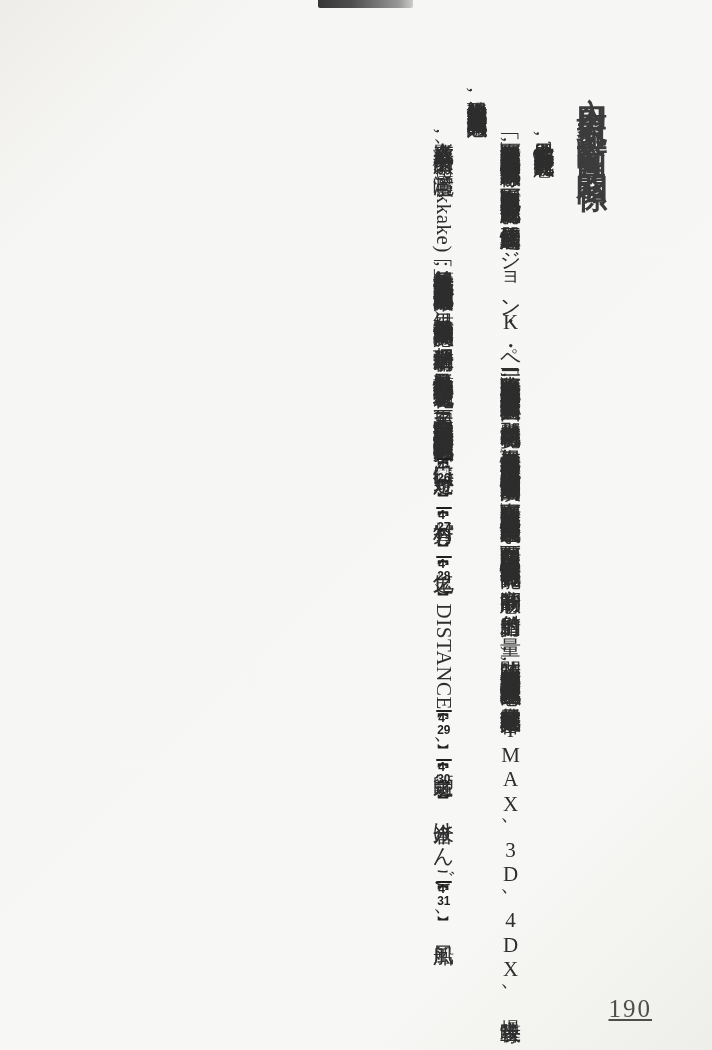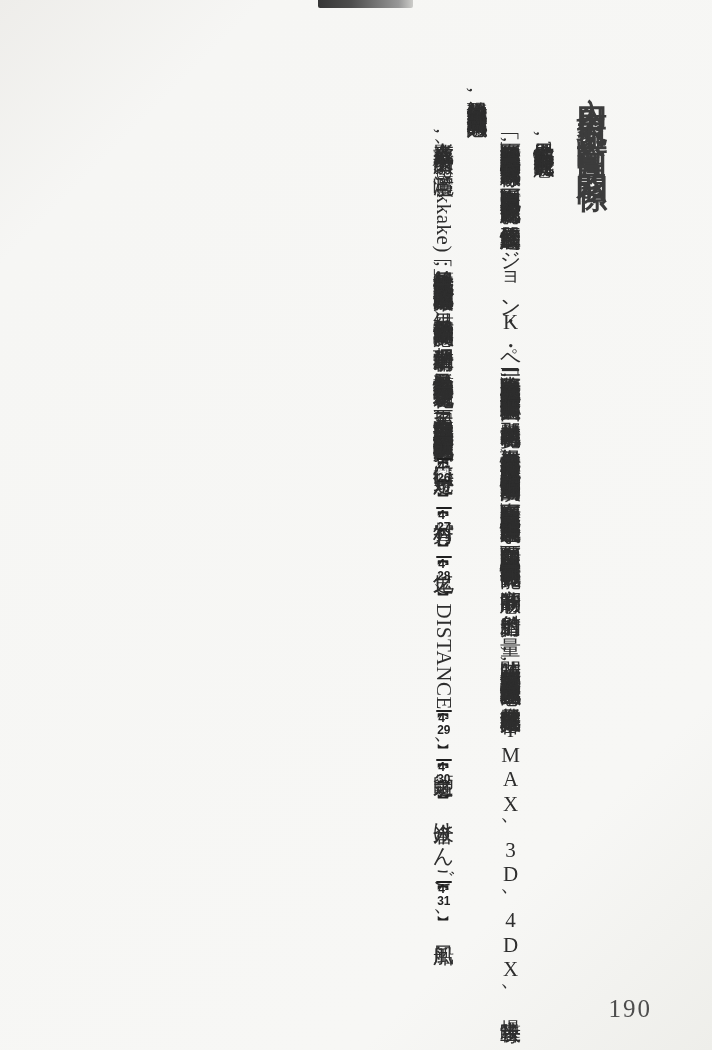--- a/index.html
+++ b/index.html
@@ -33,21 +33,21 @@
     font-size:12px;font-weight:bold;letter-spacing:0;color:#222;
   }
   .figbox{
     background:#1f1f1f;color:#ffffff;
     padding:1px 1px;border-radius:1px;
   }
   .tcy{text-combine-upright:all;}
   .page-number{
     position:absolute;top:995px;right:60px;
     font-family:"Liberation Serif", serif;
-    font-size:25px;color:#4d4d4d;letter-spacing:2px;
+    font-size:25px;color:#4d4d4d;letter-spacing:2px;text-decoration:underline;
   }
 </style>
 </head>
 <body>
 
 <div class="scan-artifact"></div>
 
 <h1 class="chapter-title">內射表現與「斷面圖」的關係</h1>
 
 <div class="body-text">

